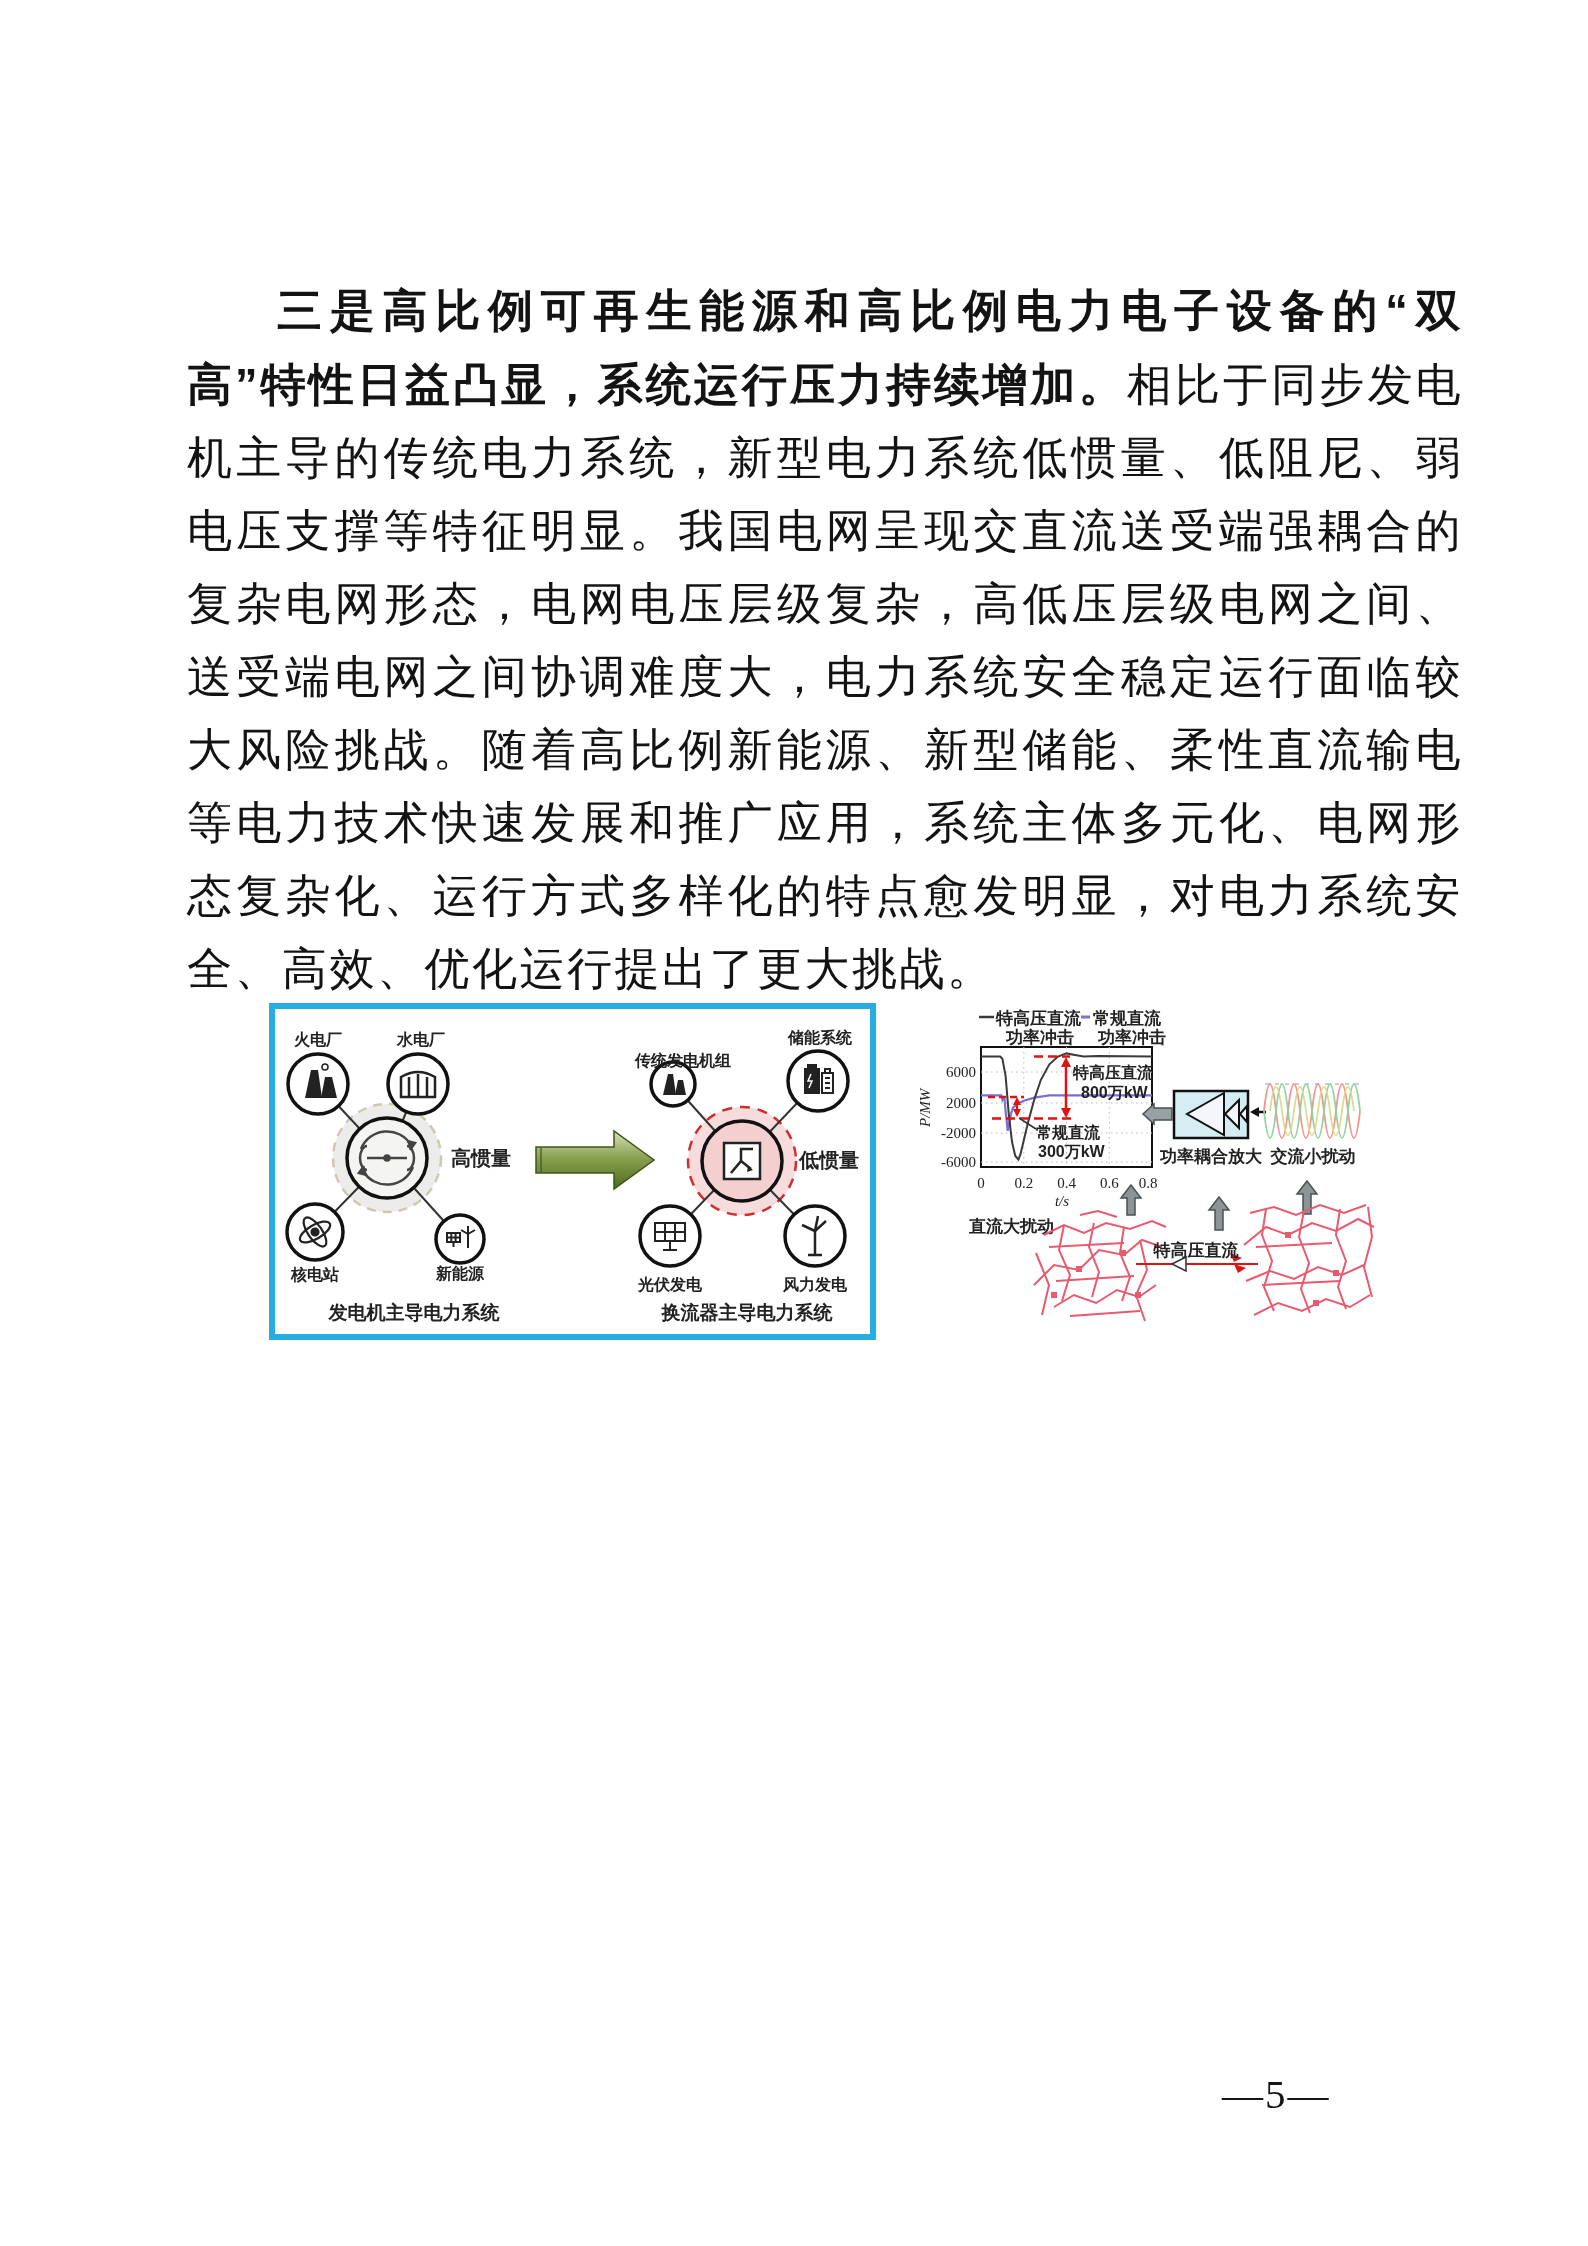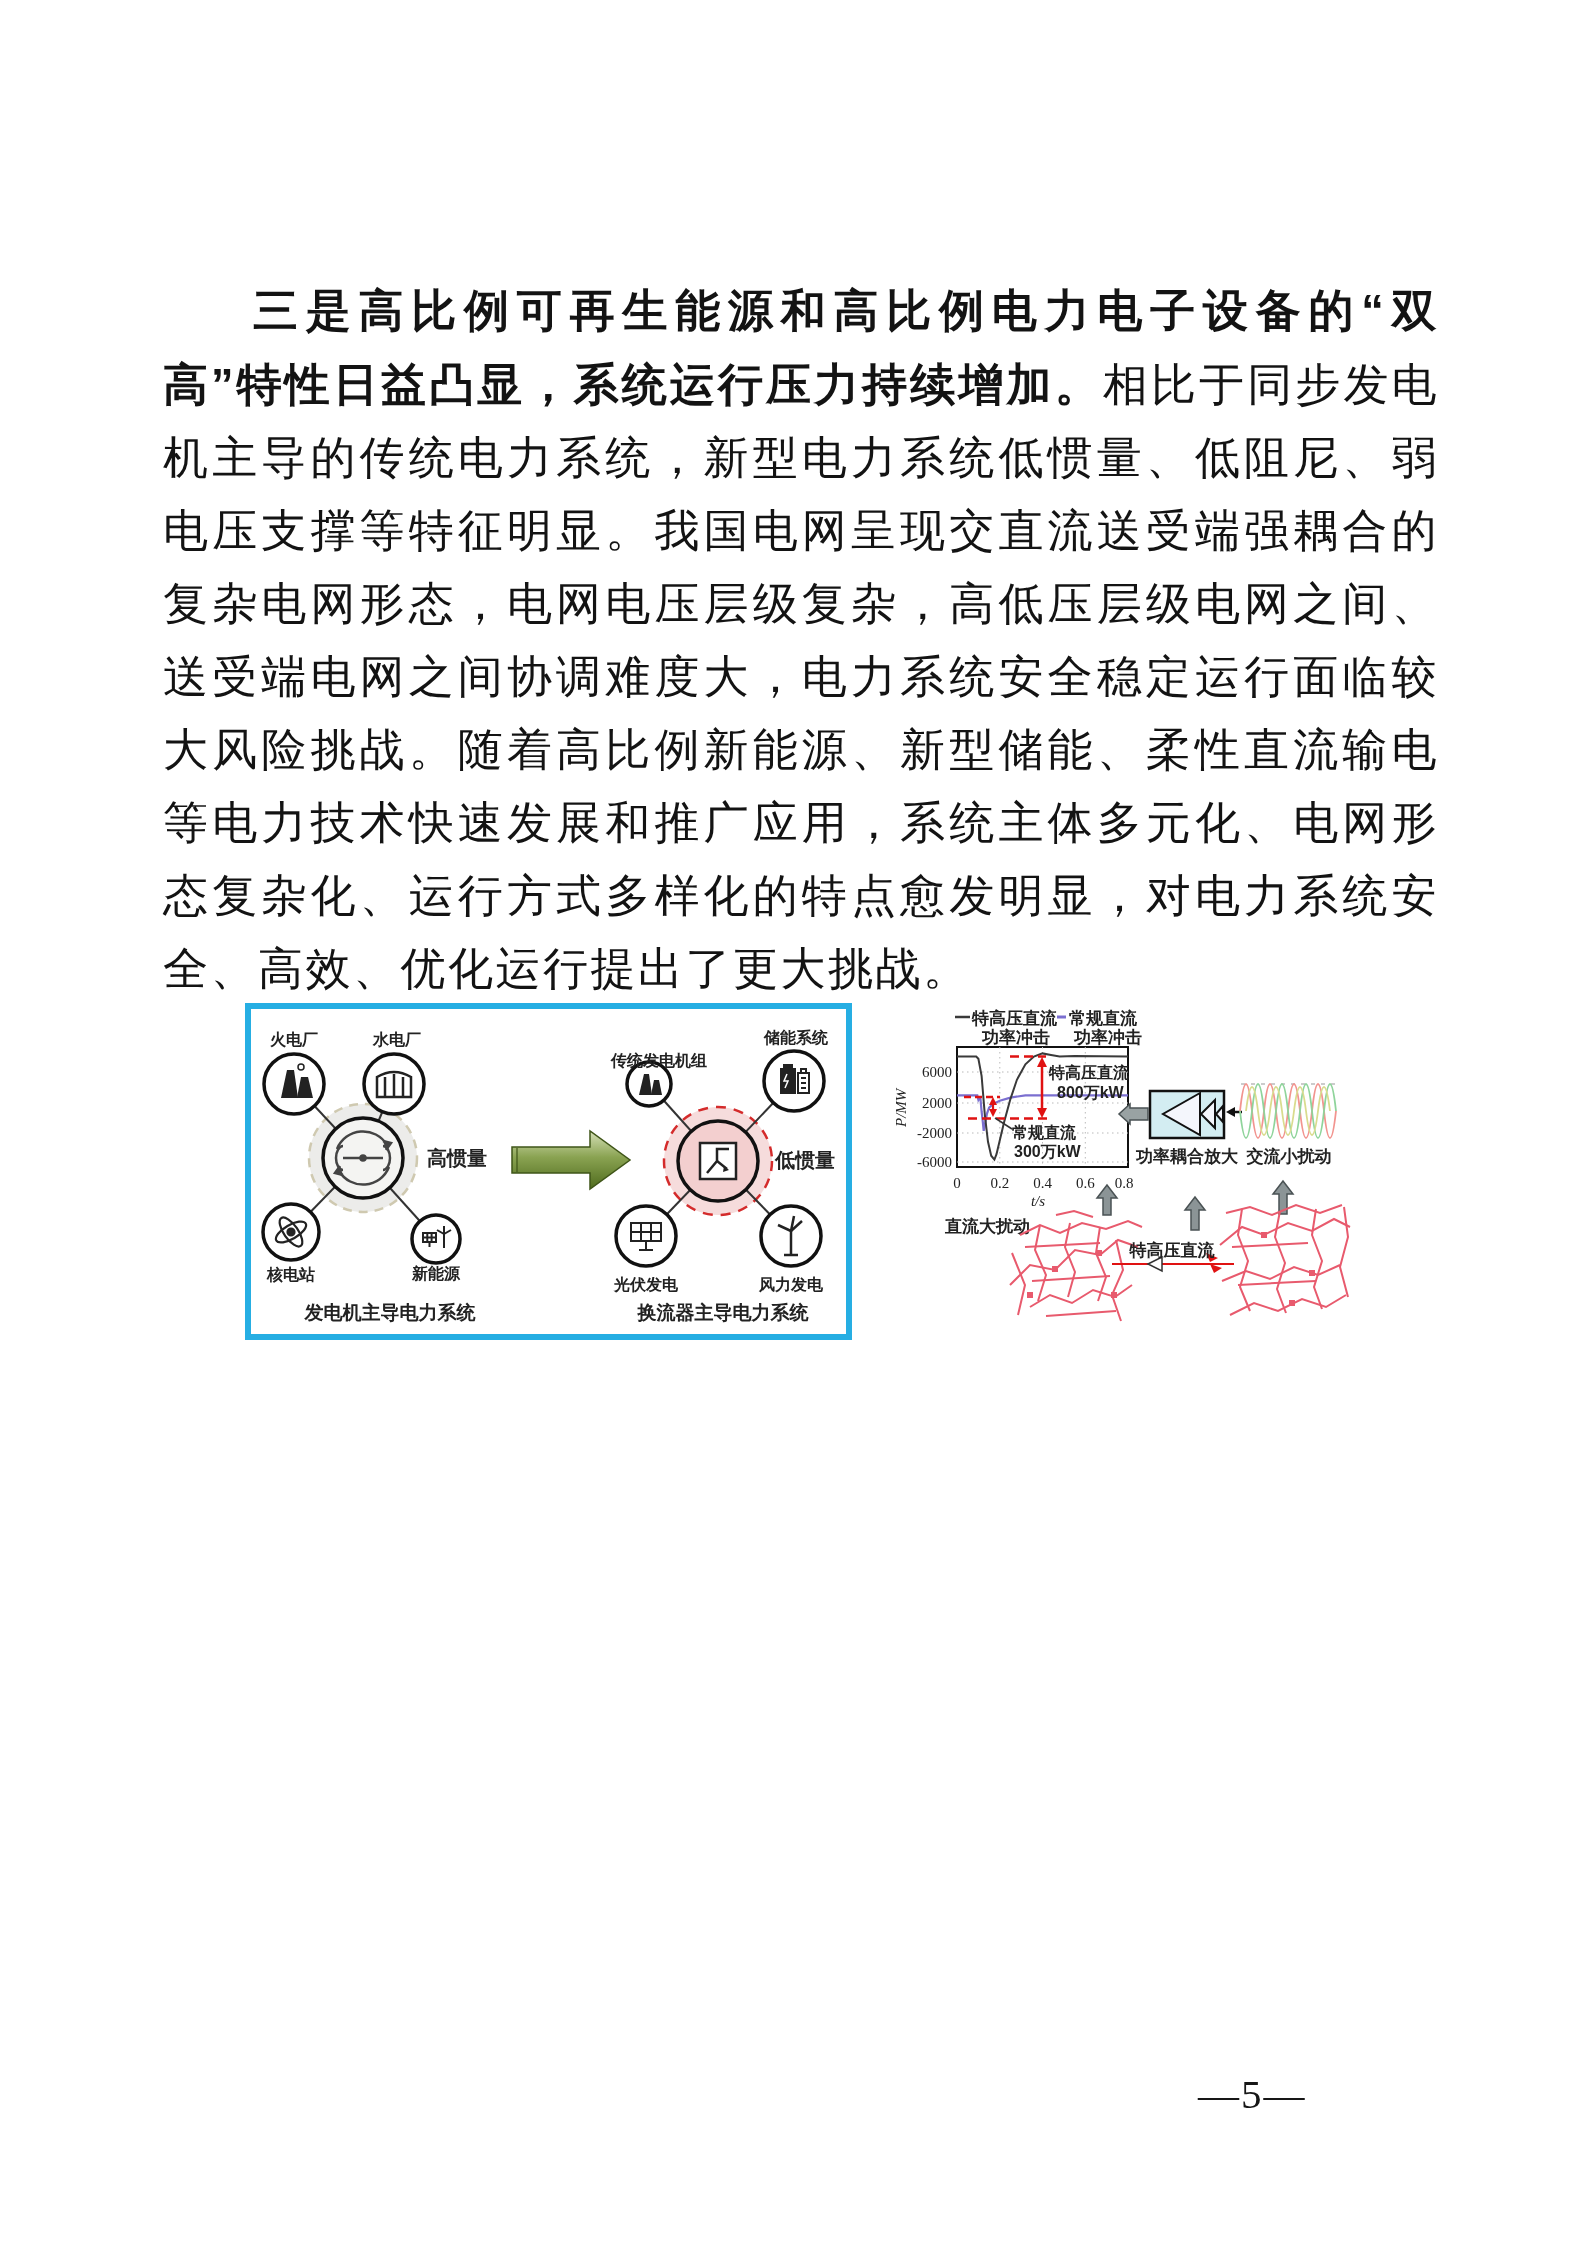--- a/index.html
+++ b/index.html
@@ -1,17 +1,17 @@
 <!DOCTYPE html>
 <html><head>
 <meta charset="utf-8">
 <style>
   html,body{margin:0;padding:0;background:#ffffff;}
   #page{position:relative;width:1444px;height:2246px;background:#ffffff;overflow:hidden;
-        font-family:"Liberation Serif","DejaVu Serif",serif;color:#111;}
+        font-family:"Liberation Serif","DejaVu Serif",serif;color:#111;margin-left:24px;}
   .body-text{position:absolute;left:163px;width:1276px;font-size:45px;text-align:justify;
              word-break:break-all;letter-spacing:2.5px;color:#131313;}
   .hei{font-family:"Liberation Sans","DejaVu Sans",sans-serif;font-weight:bold;}
   .fang{font-family:"Liberation Serif","DejaVu Serif",serif;font-weight:normal;}
   #para1{top:229px;line-height:73px;text-indent:90px;}
   #para2{top:1433px;line-height:76px;text-indent:90px;text-align-last:justify;}
   #figure-caption{position:absolute;top:1364px;left:0;width:1588px;text-align:center;
                   font-size:37px;letter-spacing:3px;color:#222;}
   #page-number{position:absolute;left:1198px;top:2070px;font-size:41px;color:#161616;letter-spacing:2px;}
   svg text{font-family:"Liberation Sans","DejaVu Sans",sans-serif;fill:#222;}

